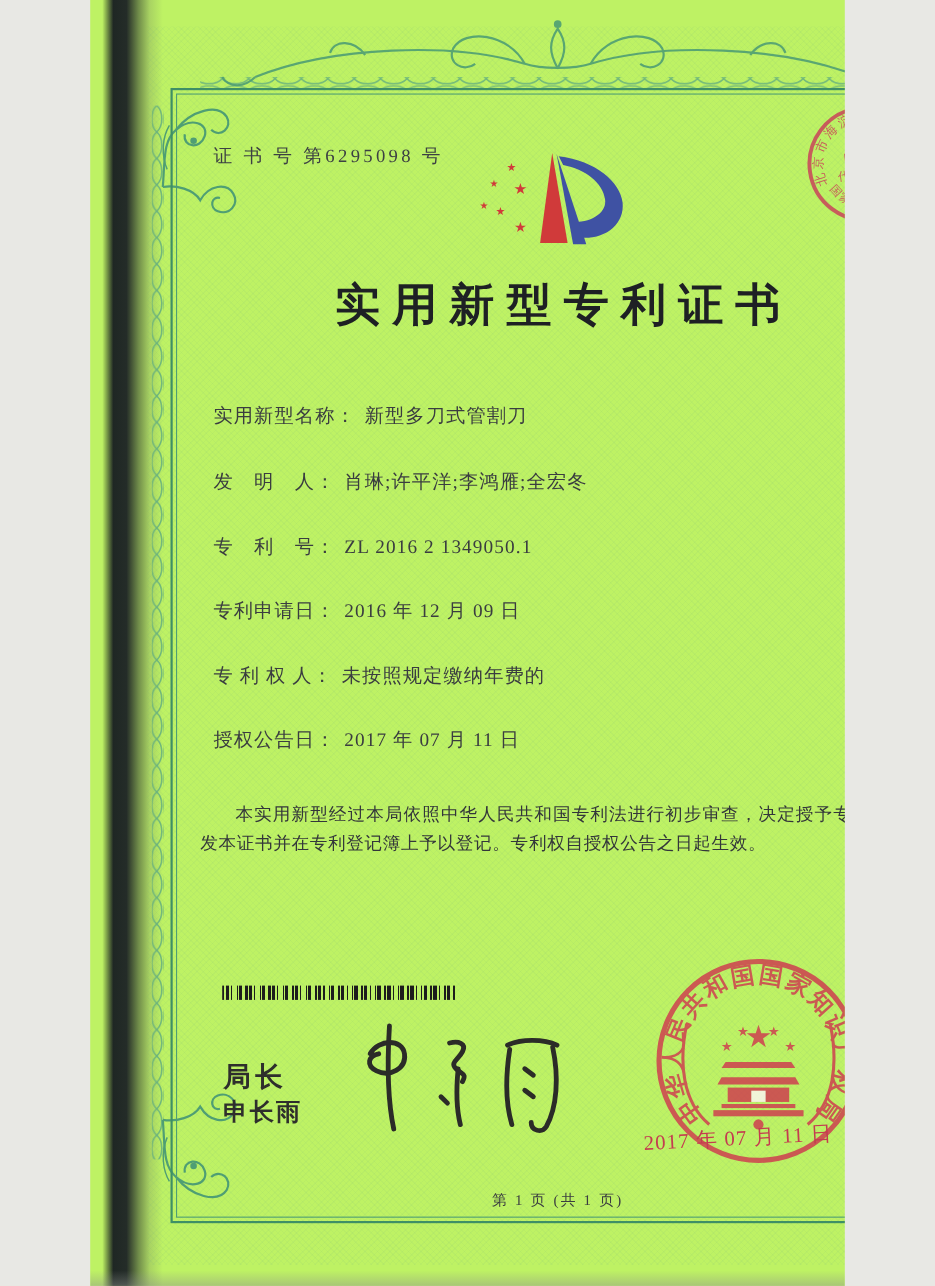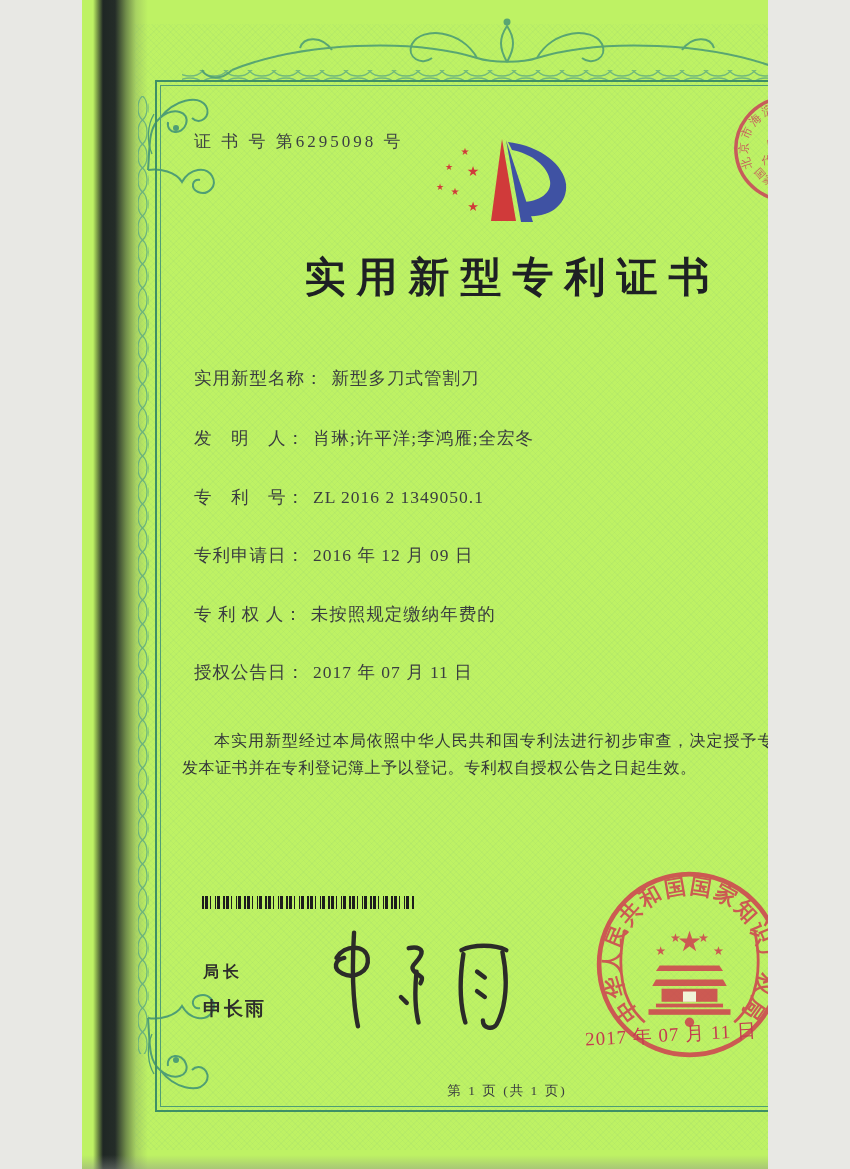--- a/index.html
+++ b/index.html
@@ -25,23 +25,23 @@
   .tax-stamp{position:absolute;left:646px;top:90px;transform:rotate(-8deg);opacity:.88;}
   .title{position:absolute;left:73px;top:250px;width:704px;text-align:center;font-size:41px;font-weight:bold;
          letter-spacing:11px;text-indent:11px;color:#1e2024;}
   .field-row{position:absolute;left:112px;font-size:17.5px;color:#3a3d40;letter-spacing:1px;white-space:nowrap;}
   .f-label{margin-right:8px;}
   .body-text{position:absolute;left:100px;top:728px;width:660px;font-size:16px;line-height:26.5px;
              text-align:justify;color:#33363a;letter-spacing:.6px;}
   .body-text p{margin:0;text-indent:2em;}
   .barcode{position:absolute;left:120px;top:896px;width:212px;height:13px;
     background:repeating-linear-gradient(90deg,#1c1c1c 0 2px,rgba(0,0,0,0) 2px 3px,#1c1c1c 3px 6px,rgba(0,0,0,0) 6px 8px,#1c1c1c 8px 9px,rgba(0,0,0,0) 9px 13px,#1c1c1c 13px 14px,rgba(0,0,0,0) 14px 15px,#1c1c1c 15px 18px,rgba(0,0,0,0) 18px 21px);}
-  .director-label{position:absolute;left:121px;top:962px;font-size:16px;font-weight:bold;color:#2e2e2c;
+  .director-label{position:absolute;left:121px;top:962px;font-size:25px;font-weight:bold;color:#2e2e2c;
                   font-family:"Liberation Sans","DejaVu Sans",sans-serif;letter-spacing:4px;text-align:center;}
-  .director-name{position:absolute;left:121px;top:996px;font-size:19px;font-weight:bold;color:#2e2e2c;
+  .director-name{position:absolute;left:121px;top:996px;font-size:22px;font-weight:bold;color:#2e2e2c;
                  font-family:"Liberation Sans","DejaVu Sans",sans-serif;letter-spacing:2px;}
   .signature{position:absolute;left:233px;top:918px;}
   .seal{position:absolute;left:505px;top:862px;opacity:.92;}
   .seal-date{position:absolute;left:503px;top:1022px;font-size:19px;color:#c43c50;letter-spacing:1px;
              transform:rotate(-3deg);white-space:nowrap;}
   .footer{position:absolute;left:73px;top:1082px;width:704px;text-align:center;font-size:13.5px;
           color:#3a3d40;letter-spacing:2px;}
 </style>
 </head>
 <body>

